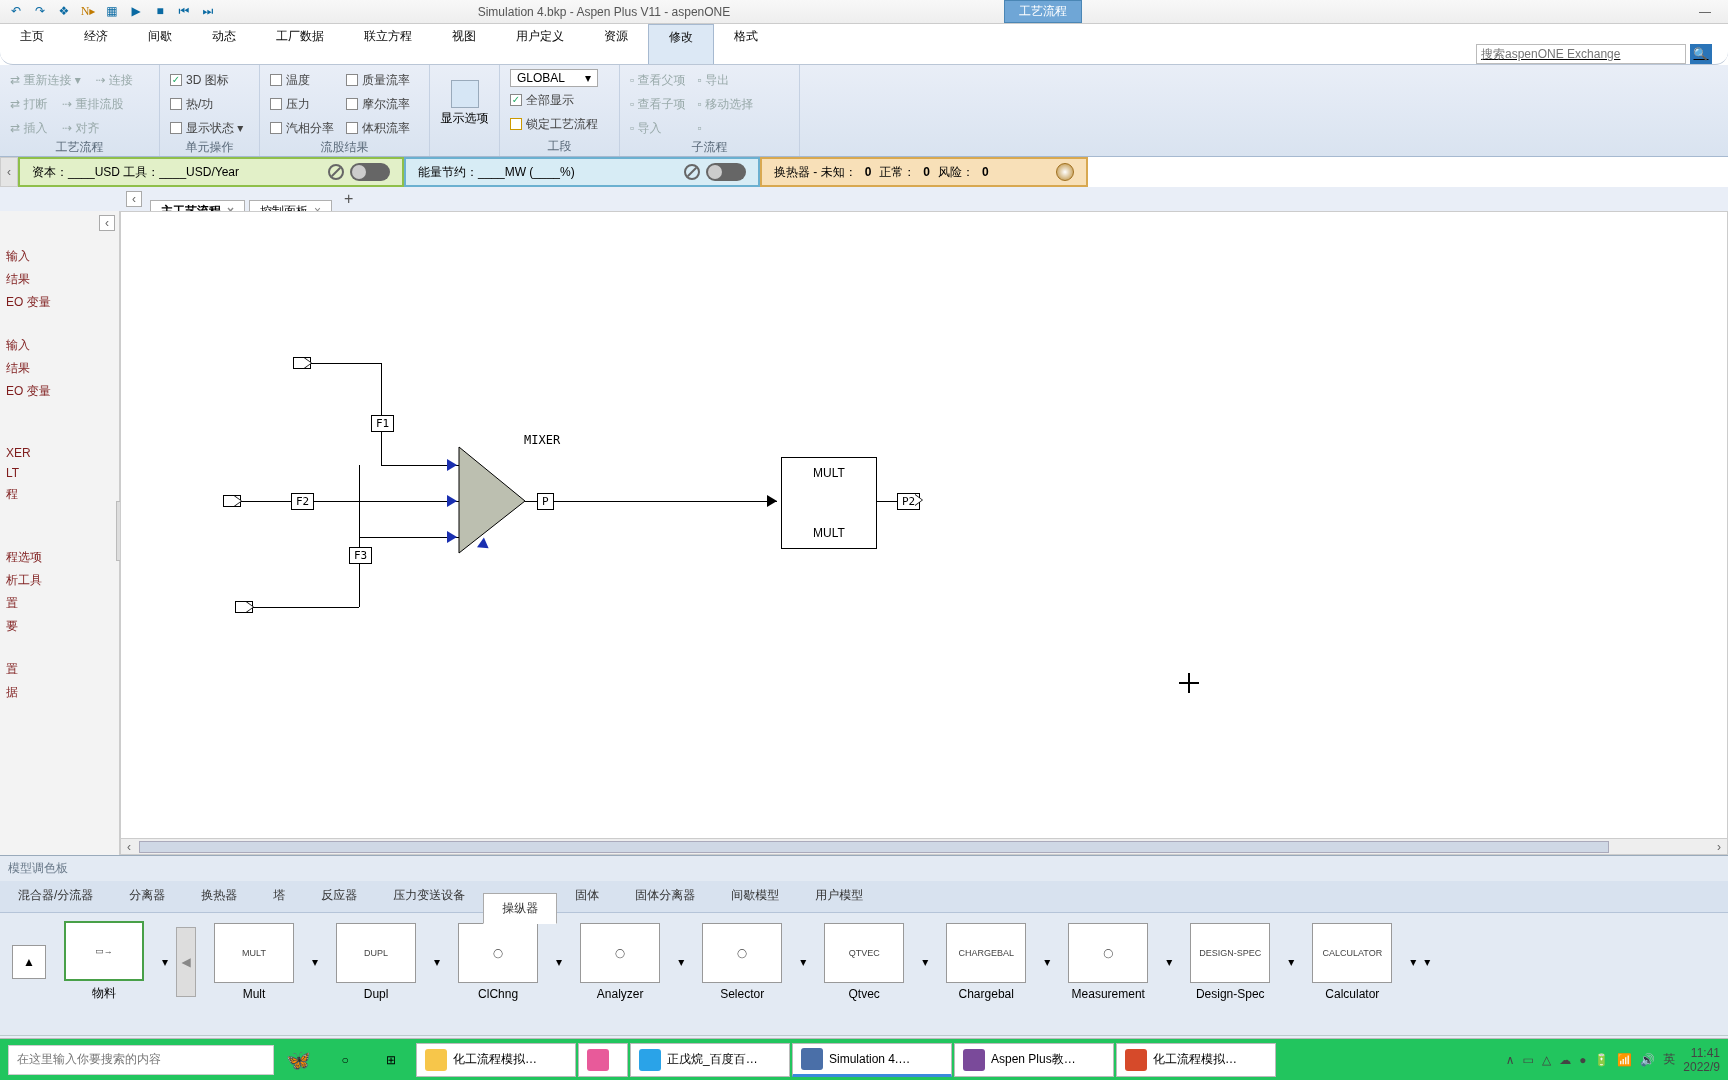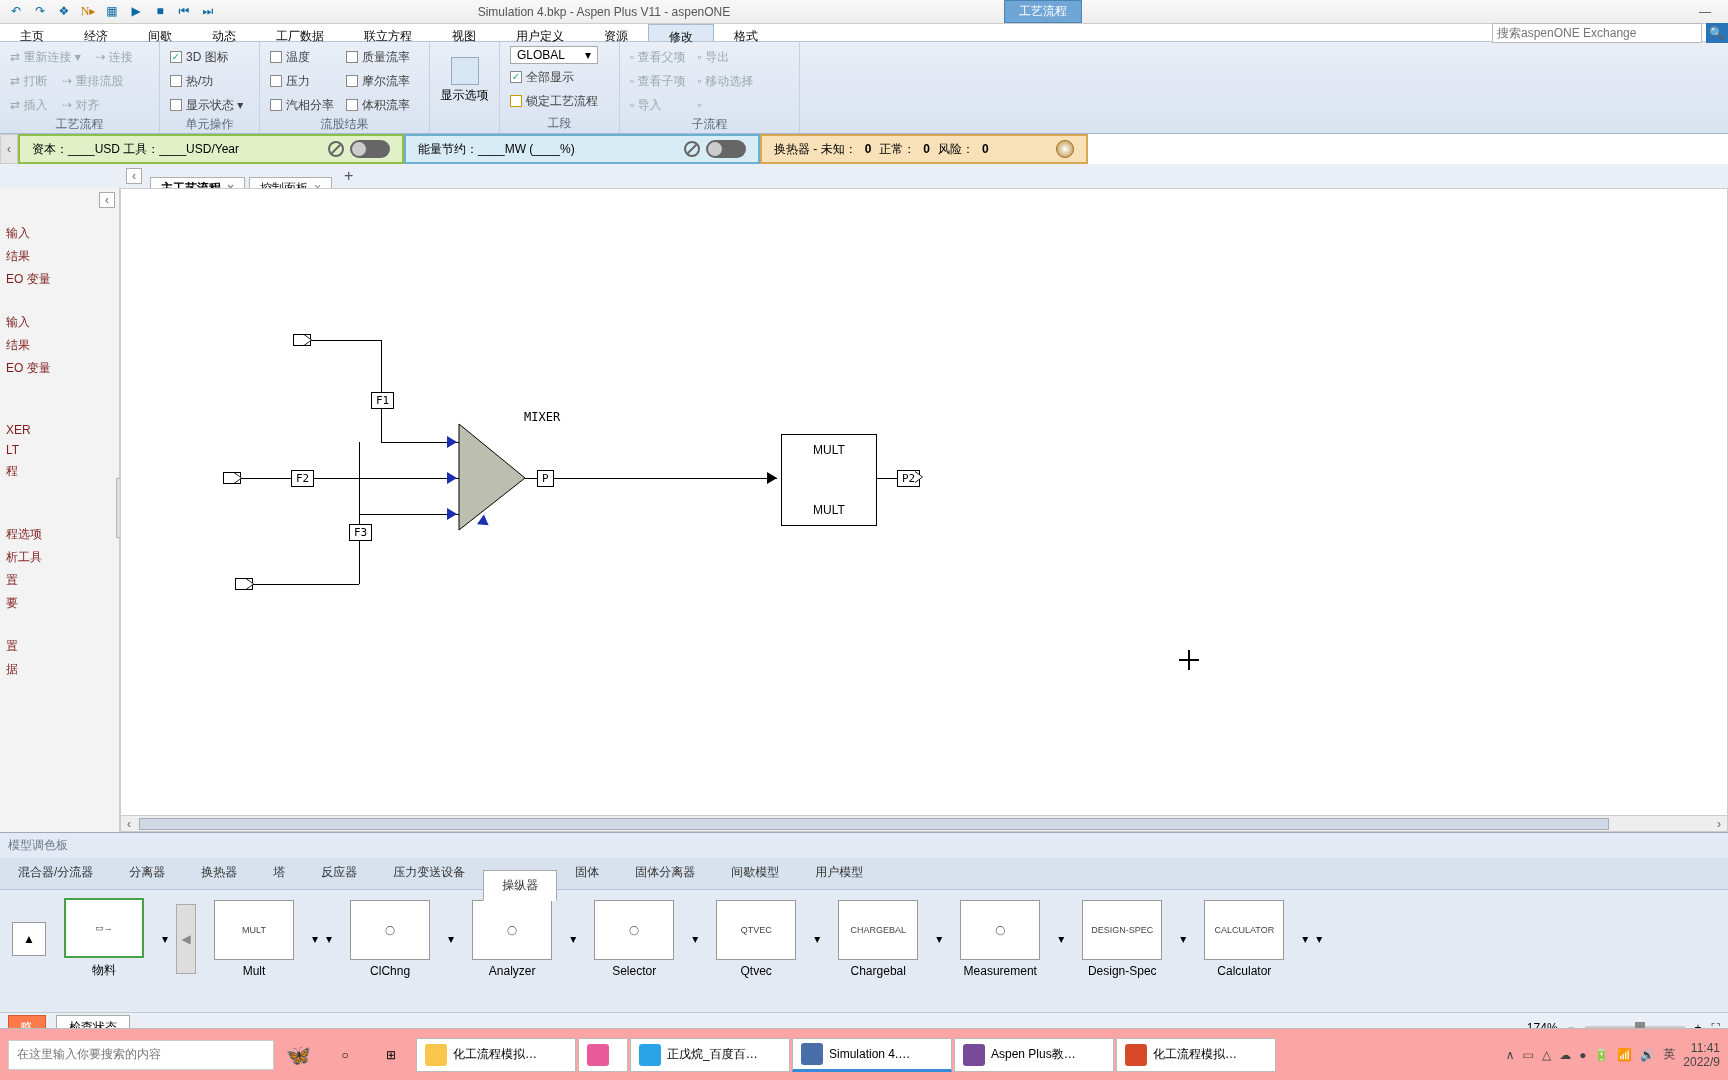--- a/index.html
+++ b/index.html
@@ -7,24 +7,24 @@
 
 
 .title-bar { height: 24px; background: linear-gradient(#f8f8f8,#eee); display: flex; align-items: center; border-bottom: 1px solid #ccc; }
 .title-qat { display: flex; align-items: center; gap: 8px; padding-left: 8px; }
 .title-qat .qicon { width: 16px; height: 16px; display:inline-flex;align-items:center;justify-content:center;color:#0a6aa3; font-family:"Segoe UI Symbol"; }
 .title-text { flex: 1; text-align: center; color:#555; }
 .title-tab { background:#6fa6d6;color:#fff;padding:2px 14px;border:1px solid #4a86b5;margin-left:12px; }
 .win-btn { width:46px;text-align:center;color:#555; }
 
 
-.menu-tabs { height: 18px; background:#fff; display:flex; align-items:stretch; border-bottom:1px solid #bac6d6; }
+.menu-tabs { height: 41px; background:#fff; display:flex; align-items:stretch; border-bottom:1px solid #bac6d6;border-radius:13px; }
 .menu-tabs .mtab { padding:4px 20px; color:#0a0a0a; cursor:pointer; }
 .menu-tabs .mtab.active { background:#dce8f5;border:1px solid #a6b9d0;border-bottom:none; }
-.menu-tabs .search { margin-left:auto; display:flex;align-items:center;padding-right:0;gap:4px; }
+.menu-tabs .search { margin-left:auto; display:flex;align-items:flex-end;padding-right:16px;gap:4px;text-decoration:underline; }
 .menu-tabs input { width:210px;height:20px;border:1px solid #bbb;padding:0 4px;color:#888; }
 .menu-tabs .sbtn { width:22px;height:20px;background:#2a74b8;color:#fff;display:flex;align-items:center;justify-content:center; }
 
 
 .ribbon { height:92px; background:linear-gradient(#e9eef7,#d9e3f0); display:flex; border-bottom:1px solid #a6b9d0; }
 .rgroup { border-right:1px solid #c5d1e2; padding:4px 10px 2px; display:flex;flex-direction:column; }
 .rgroup .rbody { flex:1; display:flex; gap:12px; }
 .rgroup .rcol { display:flex;flex-direction:column;gap:2px; }
 .rgroup .ritem { display:flex;align-items:center;gap:4px;color:#444;white-space:nowrap;height:22px; }
 .rgroup .ritem.dis { color:#9aa; }
@@ -95,21 +95,21 @@
 .pitem .pbox { width:80px;height:60px;margin:0 auto 4px;background:#fff;border:1px solid #999;display:flex;align-items:center;justify-content:center;font-size:9px;color:#444;flex-direction:column; }
 .pitem.sel .pbox { border:2px solid #48a048; }
 .ptool { width:34px;height:34px;background:#fff;border:1px solid #999;display:flex;align-items:center;justify-content:center;margin-left:4px; }
 
 
 .statusbar { height:30px;background:#e9eef7;border-top:1px solid #bcc;display:flex;align-items:center;padding:0 8px;gap:10px; }
 .statusbar .sbtn2 { background:#fff;border:1px solid #aaa;padding:3px 12px; }
 .statusbar .zoom { margin-left:auto;display:flex;align-items:center;gap:10px; }
 .statusbar .zslider { width:100px;height:4px;background:#ccc;position:relative; }
 .statusbar .zslider .zh{position:absolute;top:-4px;left:50px;width:10px;height:12px;background:#888;}
-.taskbar { position:absolute;bottom:0;left:0;right:0;height:52px;background:#fca5a5;border-top:1px solid #bbb;display:flex;align-items:center;gap:4px;padding:0 8px; }
+.taskbar { position:absolute;bottom:0;left:0;right:0;height:42px;background:#22c55e;border-top:1px solid #bbb;display:flex;align-items:center;gap:4px;padding:0 8px; }
 .taskbar .tsearch { flex:0 0 266px;border:1px solid #ccc;background:#fff;height:30px;display:flex;align-items:center;padding:0 8px;color:#777; }
 .taskbar .tbtn { height:34px;min-width:42px;display:flex;align-items:center;justify-content:center;gap:6px;padding:0 8px; }
 .taskbar .tbtn.app { background:#fff;border:1px solid #bbb;min-width:160px;justify-content:flex-start; }
 .taskbar .tbtn.app.active { border-bottom:3px solid #3a8adb; }
 .taskbar .tray { margin-left:auto;display:flex;align-items:center;gap:8px;color:#444; }
 .appicon{width:22px;height:22px;background:#5a8fc7;border-radius:3px;}
 </style>
 </head>
 <body>
 
@@ -412,20 +412,24 @@
         <div class="pbox">▭→</div>
         <div>物料</div>
       </div>
       <span class="dd-arrow">▾</span>
       <div style="width: 20px; height: 70px; background: rgb(221, 221, 221); border: 1px solid rgb(170, 170, 170); display: flex; align-items: center; justify-content: center; color: rgb(136, 136, 136);">◀</div>
       <div class="pitem">
         <div class="pbox">MULT</div>
         <div>Mult</div>
       </div>
       <span class="dd-arrow">▾</span>
+      <div class="pitem">
+        <div class="pbox">DUPL</div>
+        <div>Dupl</div>
+      </div>
       <span class="dd-arrow">▾</span>
       <div class="pitem">
         <div class="pbox">◯</div>
         <div>ClChng</div>
       </div>
       <span class="dd-arrow">▾</span>
       <div class="pitem">
         <div class="pbox">◯</div>
         <div>Analyzer</div>
       </div>

